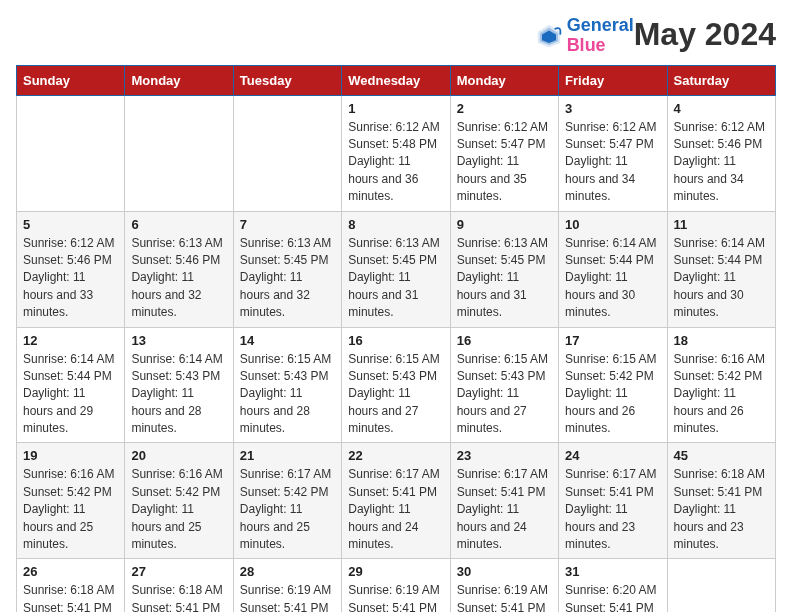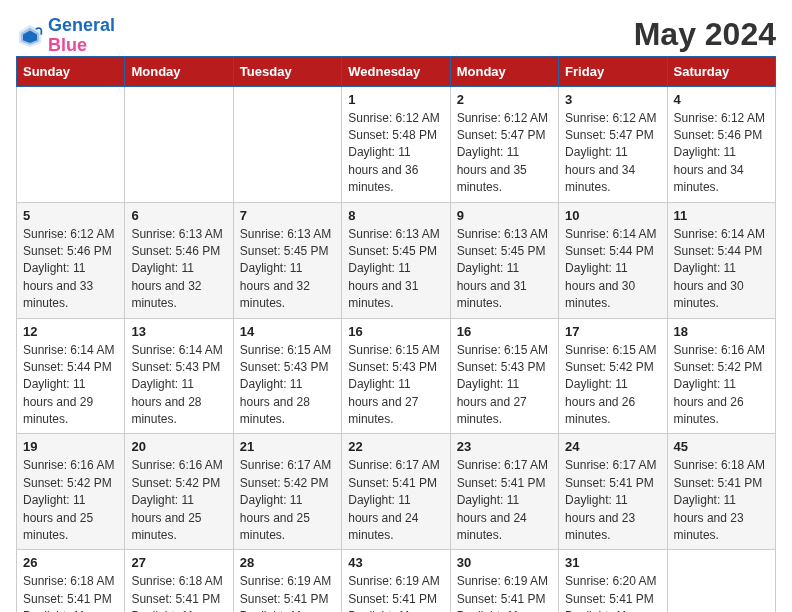--- a/index.html
+++ b/index.html
@@ -5,23 +5,23 @@
     * { box-sizing: border-box; margin: 0; padding: 0; }
     body {
       font-family: Arial, sans-serif;
       background: #fff;
       width: 792px;
       min-height: 612px;
       padding: 16px;
     }
     .header {
       display: flex;
-      justify-content: space-between;
+      justify-content: flex-end;
       align-items: flex-start;
-      margin-bottom: 0;
+      margin-bottom: 9px;
     }
     .logo {
       display: flex;
       align-items: center;
       gap: 4px;
     }
     .logo-text {
       font-size: 18px;
       font-weight: bold;
       color: #333;
@@ -238,21 +238,21 @@
         </td>
         <td>
           <div class="day-number">27</div>
           <div class="day-info">Sunrise: 6:18 AM<br>Sunset: 5:41 PM<br>Daylight: 11 hours and 22 minutes.</div>
         </td>
         <td>
           <div class="day-number">28</div>
           <div class="day-info">Sunrise: 6:19 AM<br>Sunset: 5:41 PM<br>Daylight: 11 hours and 22 minutes.</div>
         </td>
         <td>
-          <div class="day-number">43</div>
+          <div class="day-number">29</div>
           <div class="day-info">Sunrise: 6:19 AM<br>Sunset: 5:41 PM<br>Daylight: 11 hours and 21 minutes.</div>
         </td>
         <td>
           <div class="day-number">30</div>
           <div class="day-info">Sunrise: 6:19 AM<br>Sunset: 5:41 PM<br>Daylight: 11 hours and 21 minutes.</div>
         </td>
         <td>
           <div class="day-number">31</div>
           <div class="day-info">Sunrise: 6:20 AM<br>Sunset: 5:41 PM<br>Daylight: 11 hours and 21 minutes.</div>
         </td>

